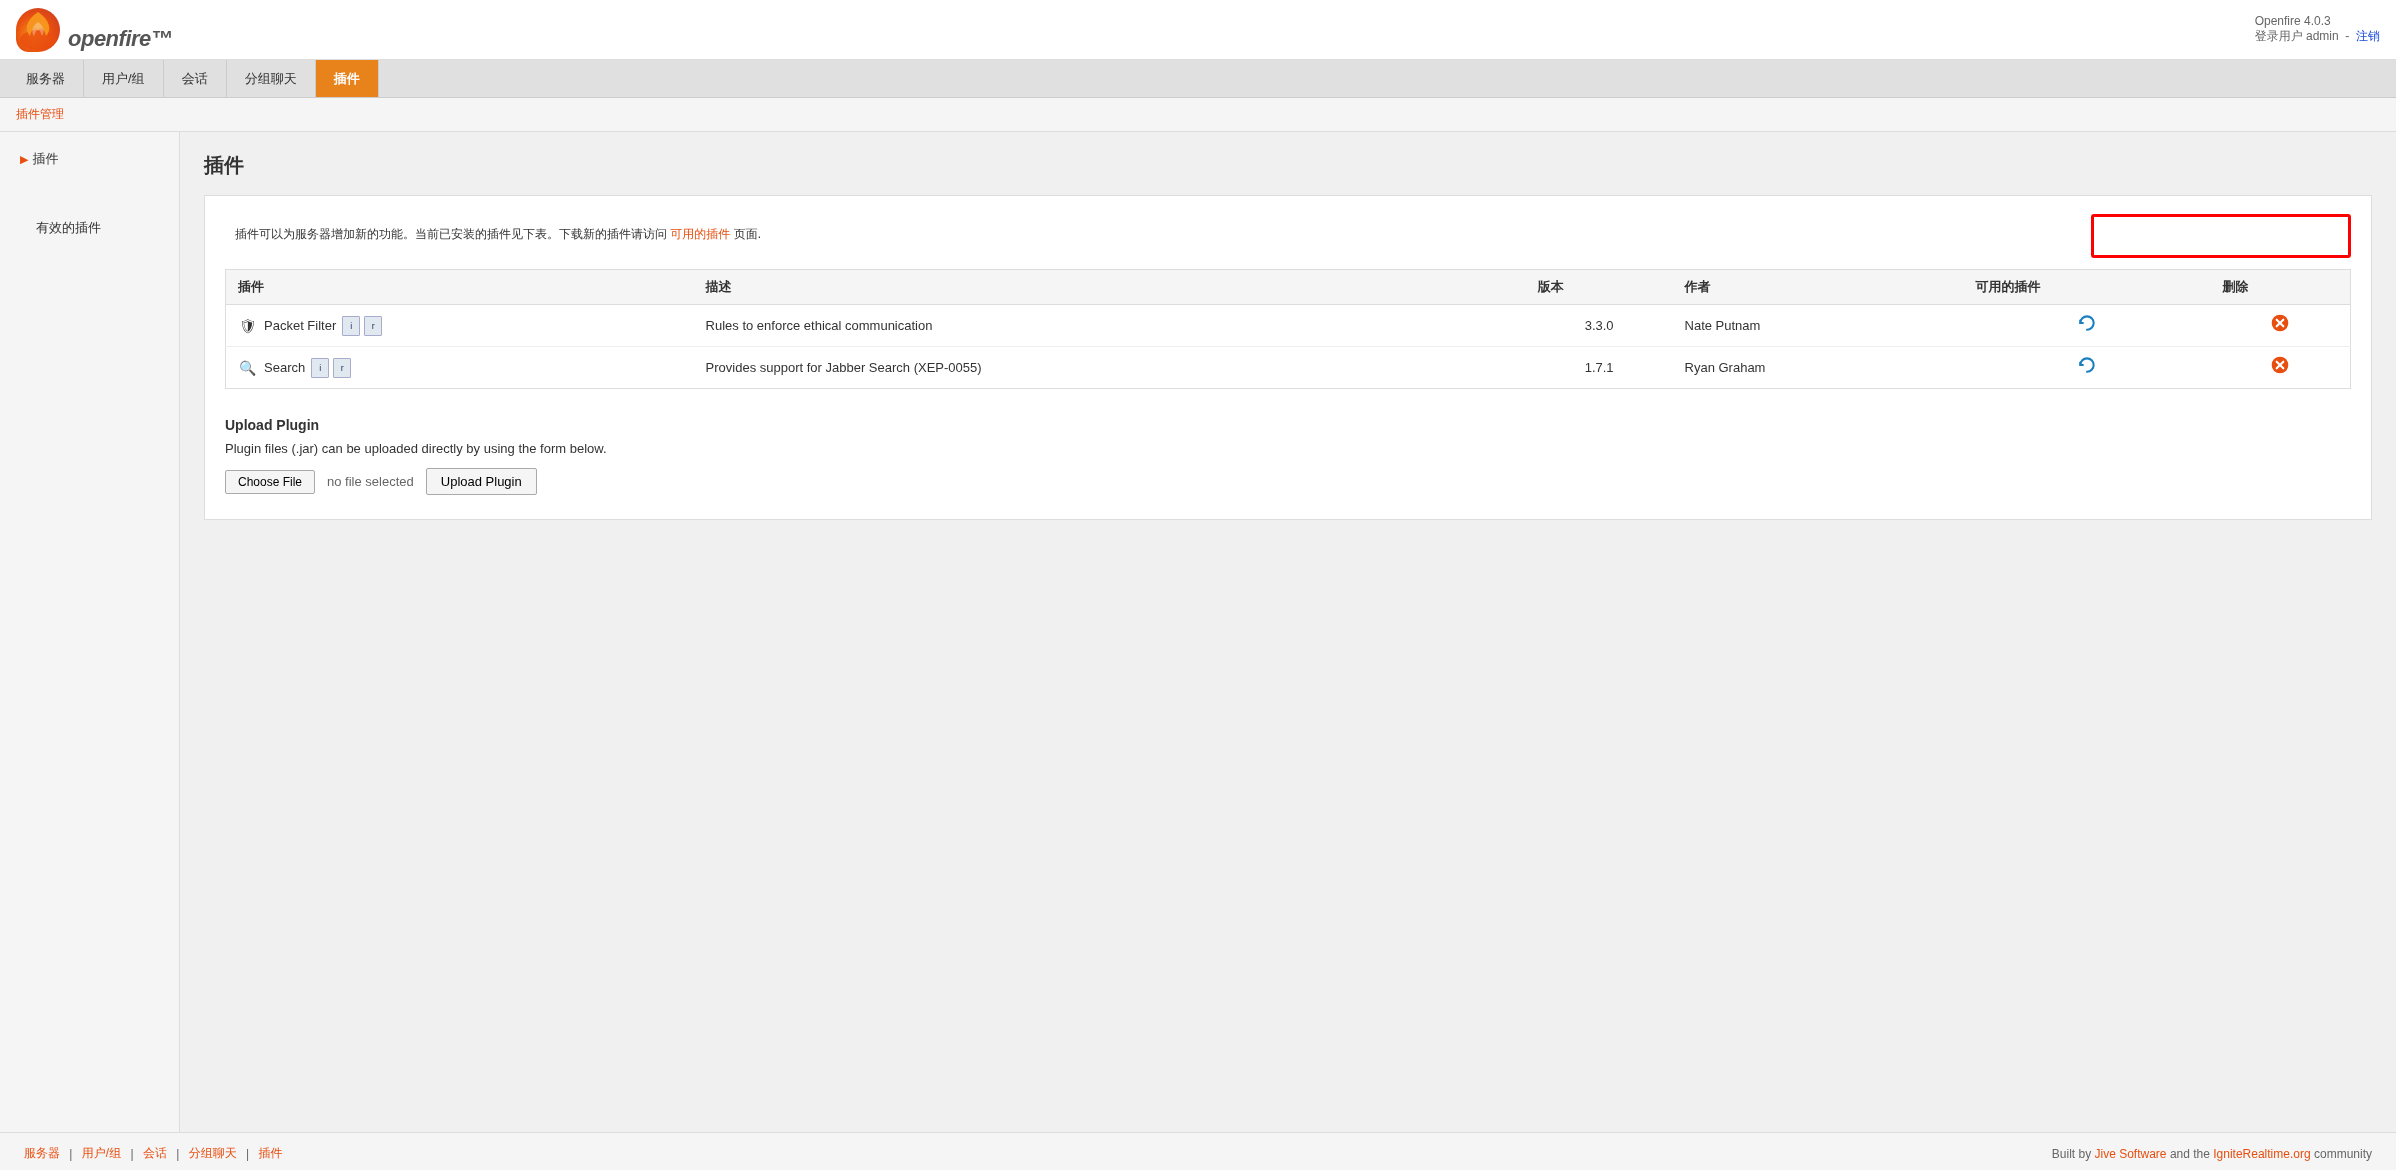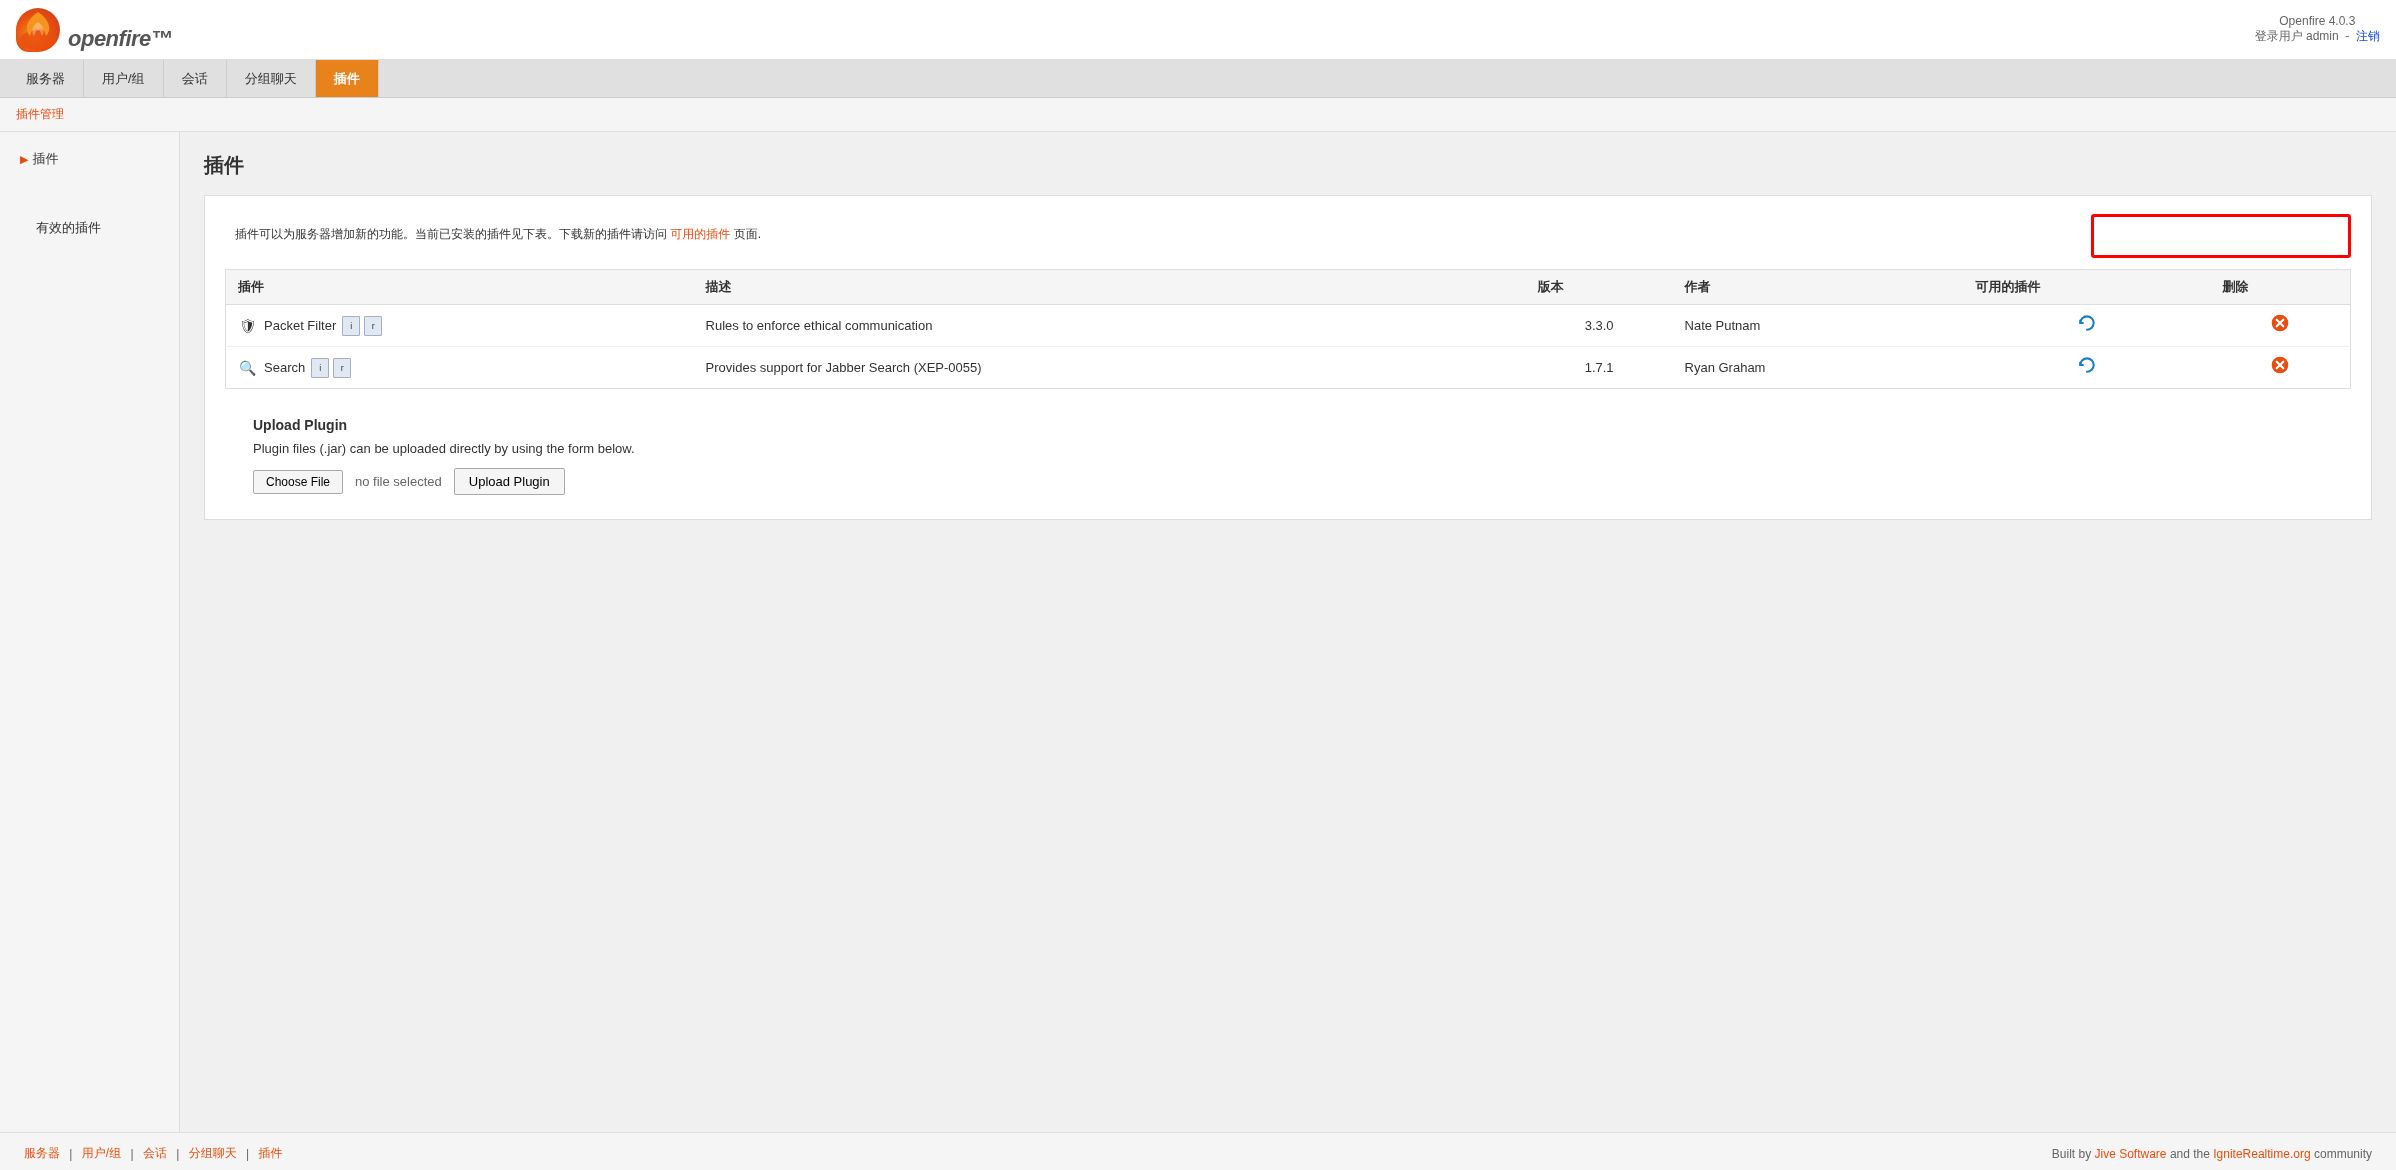--- a/index.html
+++ b/index.html
@@ -16,21 +16,21 @@
       height: 60px;
     }
     #logo-area { display: flex; align-items: flex-end; gap: 8px; }
     #logo-flame {
       width: 44px; height: 44px;
       background: radial-gradient(circle at 40% 60%, #f7941d, #e84e0f, #c0392b);
       border-radius: 50% 50% 50% 30%;
       position: relative;
     }
     #logo-text { font-size: 22px; font-weight: bold; color: #555; font-style: italic; letter-spacing: -0.5px; }
-    #header-right { font-size: 12px; color: #666; text-align: center; }
+    #header-right { font-size: 12px; color: #666; text-align: left; }
     #header-right a { color: #1d4ed8; text-decoration: none; }
 
     
     #main-nav {
       background: #e0e0e0;
       display: flex;
       align-items: stretch;
       height: 38px;
       border-bottom: 1px solid #ccc;
       padding-left: 8px;
@@ -170,21 +170,21 @@
     }
     .delete-icon {
       color: #e84e0f;
       font-size: 18px;
       cursor: pointer;
     }
     .version-col { text-align: center; }
     .action-col { text-align: center; }
 
     
-    #upload-section { padding: 4px 0; margin-left: 28px; }
+    #upload-section { padding: 4px 0; }
     #upload-title { font-weight: bold; font-size: 14px; margin-bottom: 8px; }
     #upload-desc { font-size: 13px; color: #333; margin-bottom: 12px; }
     #upload-form { display: flex; align-items: center; gap: 12px; }
     .btn-choose-file {
       padding: 4px 12px;
       background: #f5f5f5;
       border: 1px solid #aaa;
       cursor: pointer;
       font-size: 12px;
       border-radius: 2px;

